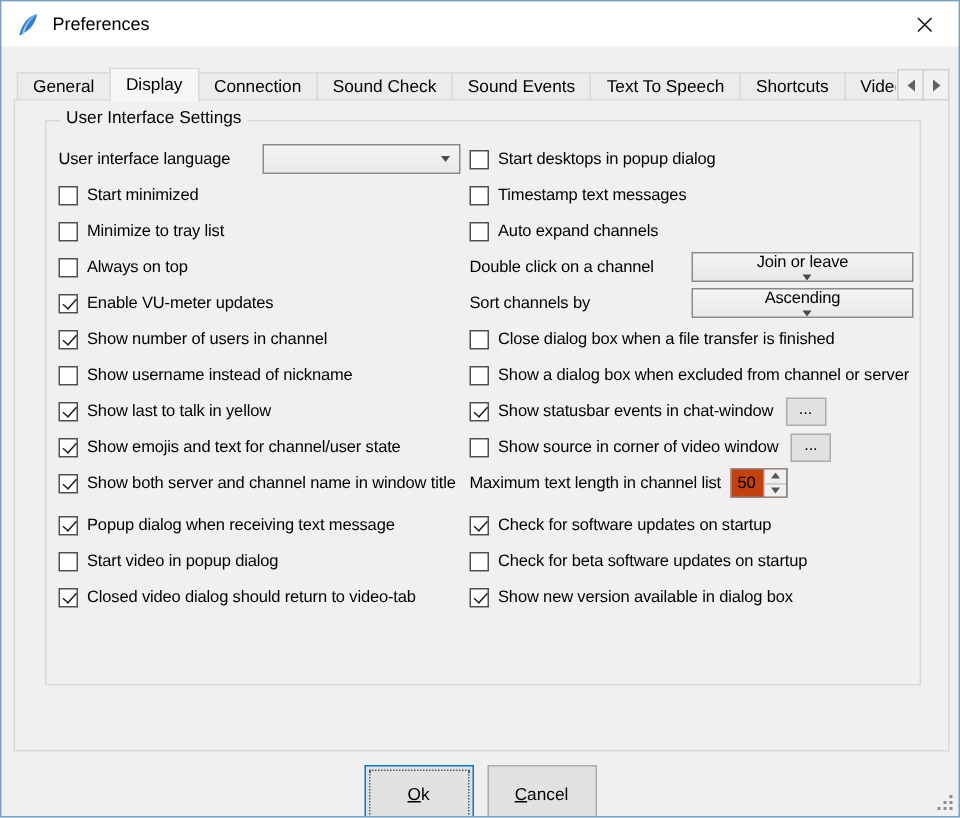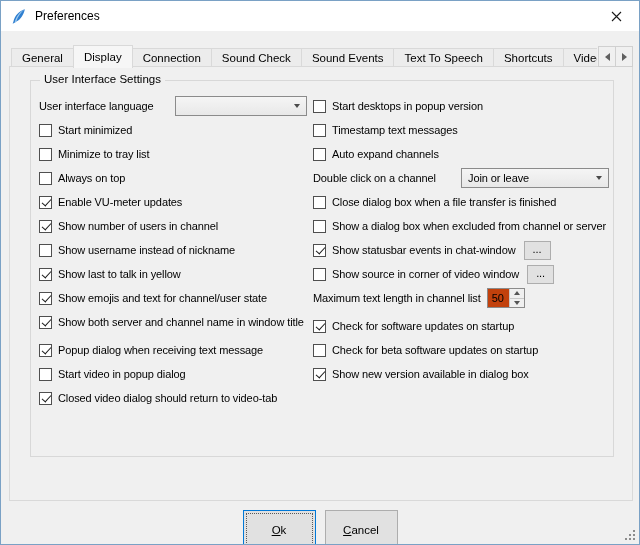--- a/index.html
+++ b/index.html
@@ -51,21 +51,21 @@
   .cb { cursor:default; }
   .box { width:13px; height:13px; border:1px solid #4f4f4f; background:#fff;
          margin-right:6px; position:relative; flex:0 0 auto; }
   .box.checked::after { content:''; position:absolute; left:3.5px; top:0.5px; width:4px; height:8px;
          border:solid #1c1c1c; border-width:0 1.5px 1.5px 0; transform:rotate(42deg); }
 
   
   .combo { height:20px; border:1px solid #8b8b8b; background:linear-gradient(#f5f5f5,#e8e8e8);
            display:flex; align-items:center; padding:0 6px; }
   .combo.w-lang { width:132px; margin-left:auto; }
-  .combo.w-std  { width:148px; margin-left:auto; }
+  .combo.w-std  { width:148px; margin-left:auto;flex-direction:column; }
   .combo-value { flex:1; font-size:11px; overflow:hidden; }
   .combo-arrow { width:0; height:0; border-left:3.5px solid transparent; border-right:3.5px solid transparent;
                  border-top:4px solid #4a4a4a; margin-left:6px; flex:0 0 auto; }
 
   
   .spin { display:inline-flex; height:20px; border:1px solid #8b8b8b; background:#c2410c; margin-left:6px; }
   .spin-val { width:21px; padding-left:4px; font-size:11px; display:flex; align-items:center; }
   .spin-btns { width:15px; display:flex; flex-direction:column; border-left:1px solid #c9c9c9; }
   .spin-up,.spin-down { flex:1; display:flex; align-items:center; justify-content:center; background:#f0f0f0; }
   .spin-up { border-bottom:1px solid #c9c9c9; }
@@ -198,35 +198,42 @@
         </div>
         <div class="row cb">
           <span class="box checked"></span>
           <span>Closed video dialog should return to video-tab</span>
         </div>
       </div>
 
       <div class="right-col">
         <div class="row cb">
           <span class="box"></span>
-          <span>Start desktops in popup version</span>
+          <span>Start desktops in popup dialog</span>
         </div>
         <div class="row cb">
           <span class="box"></span>
           <span>Timestamp text messages</span>
         </div>
         <div class="row cb">
           <span class="box"></span>
           <span>Auto expand channels</span>
         </div>
 
         <div class="row">
           <span>Double click on a channel</span>
           <span class="combo w-std">
             <span class="combo-value">Join or leave</span>
+            <span class="combo-arrow"></span>
+          </span>
+        </div>
+        <div class="row">
+          <span>Sort channels by</span>
+          <span class="combo w-std">
+            <span class="combo-value">Ascending</span>
             <span class="combo-arrow"></span>
           </span>
         </div>
 
         <div class="row cb">
           <span class="box"></span>
           <span>Close dialog box when a file transfer is finished</span>
         </div>
         <div class="row cb">
           <span class="box"></span>

